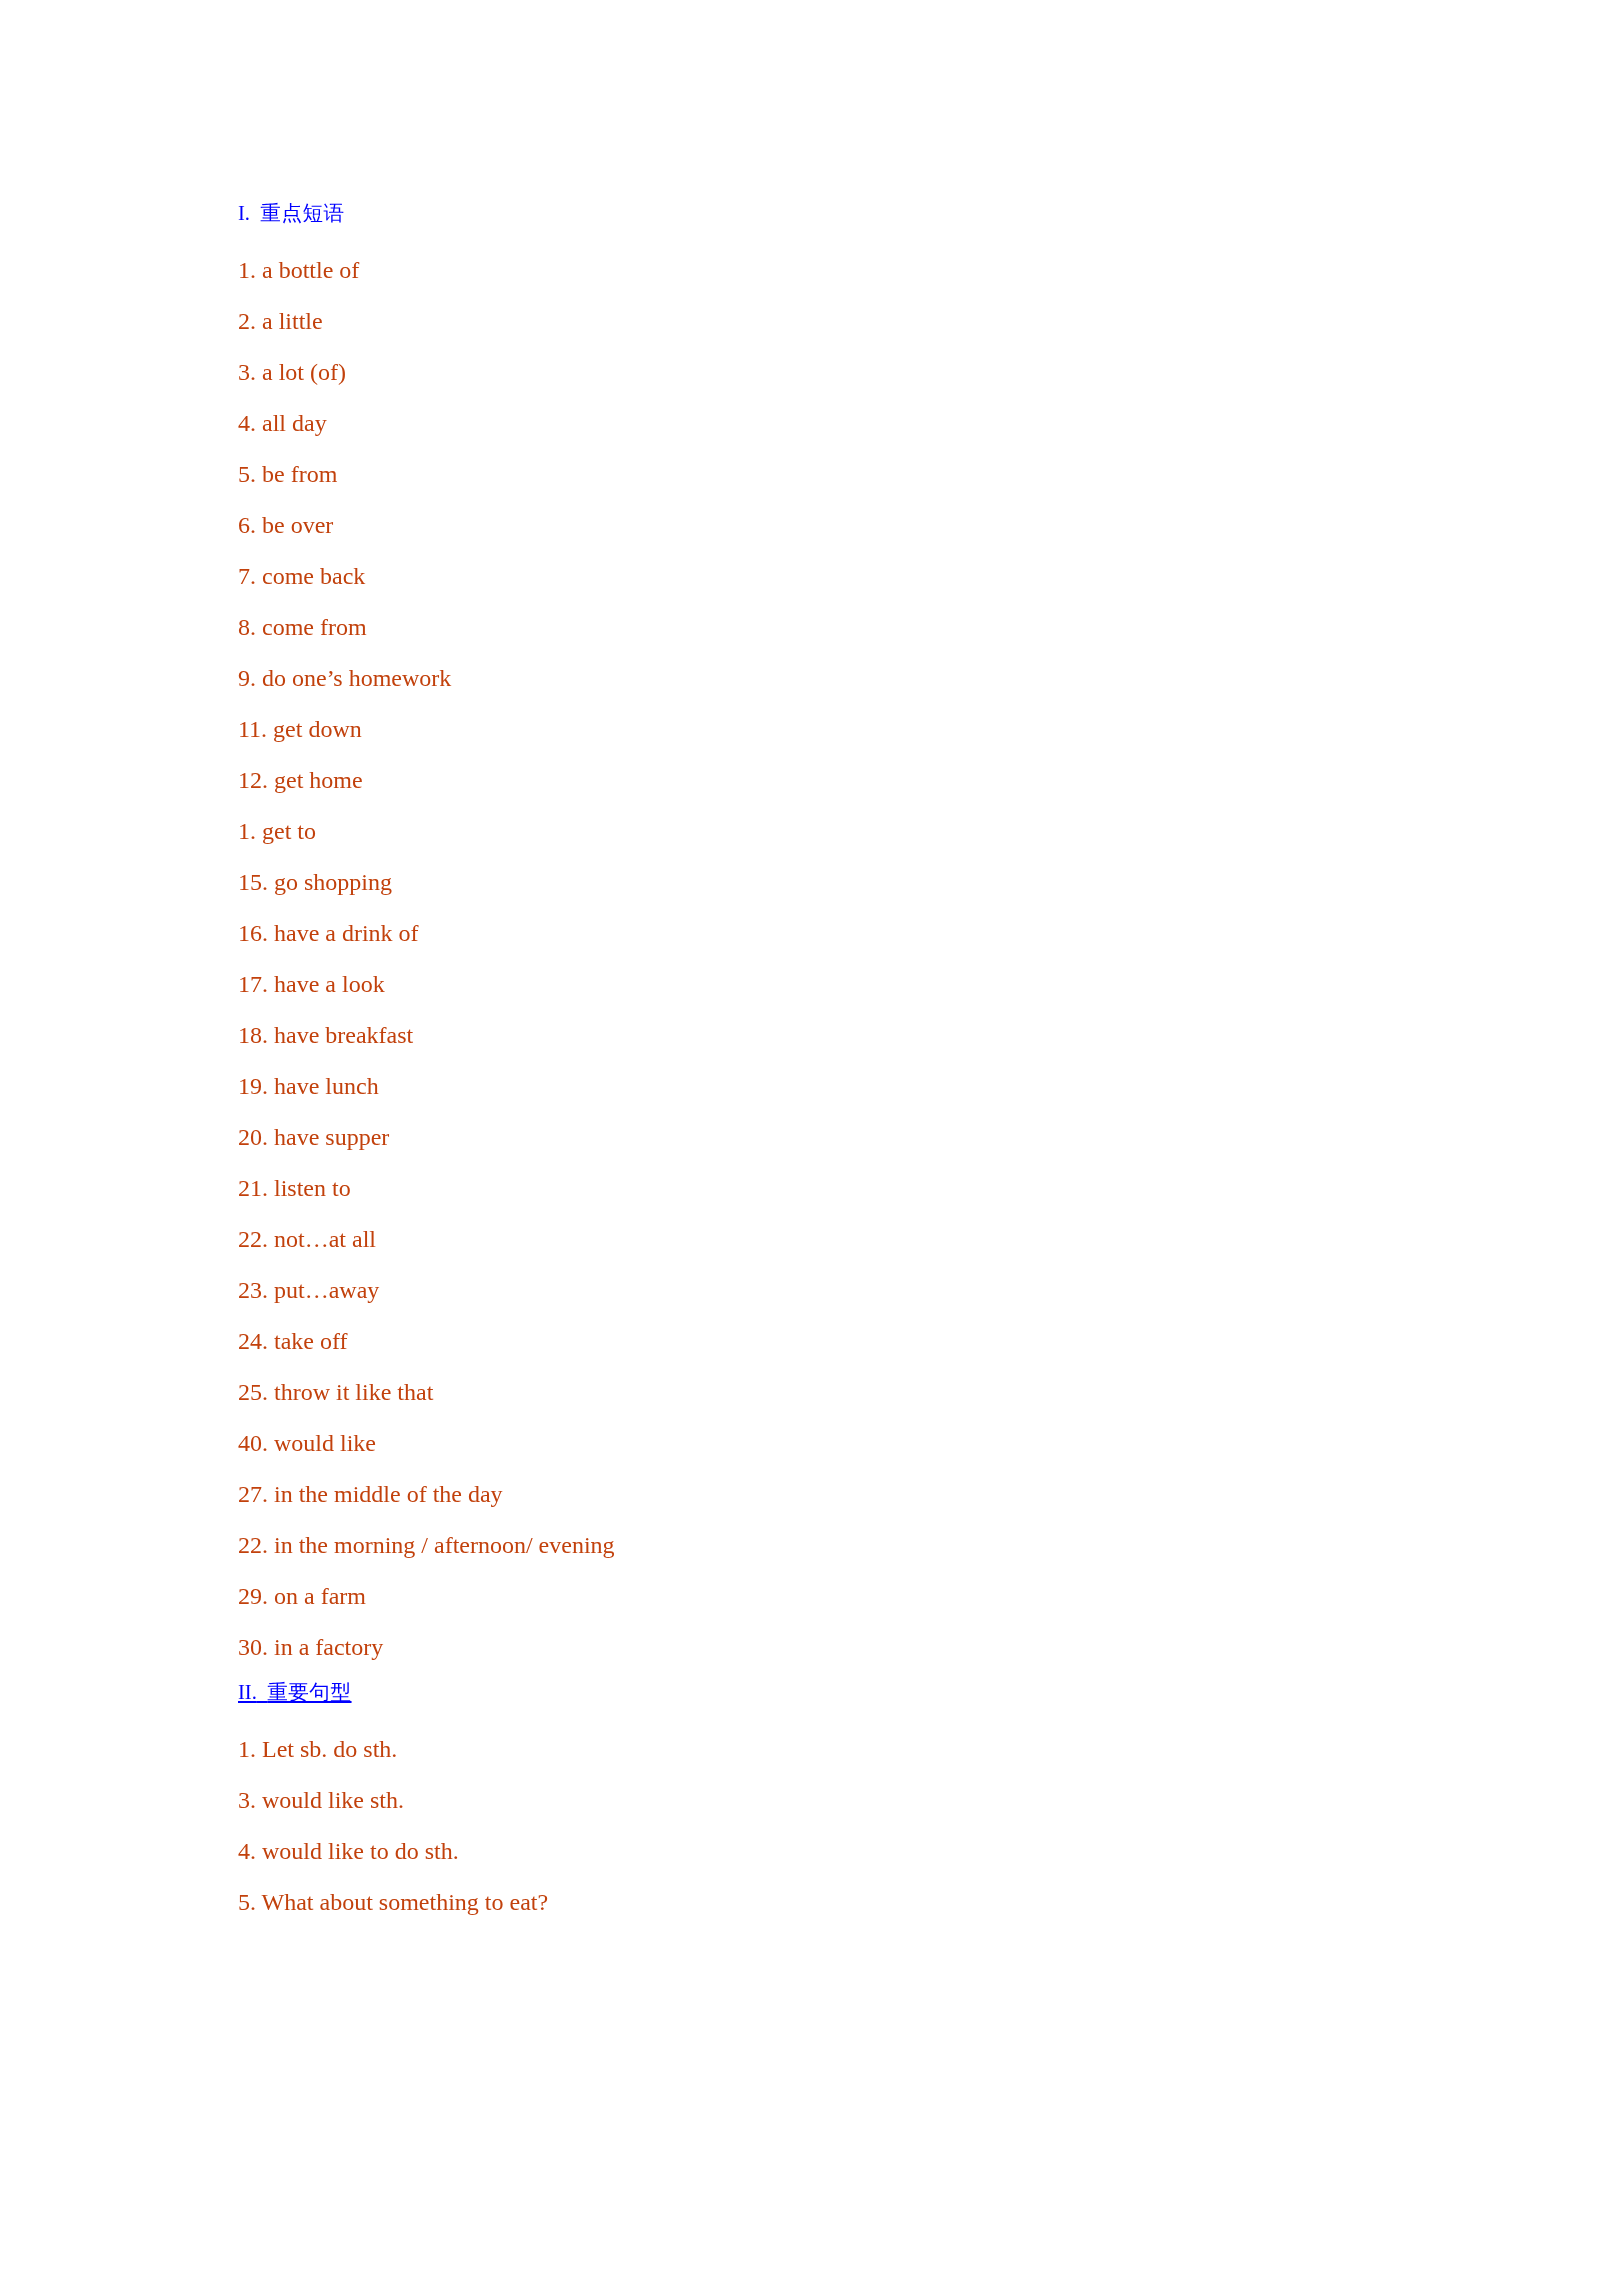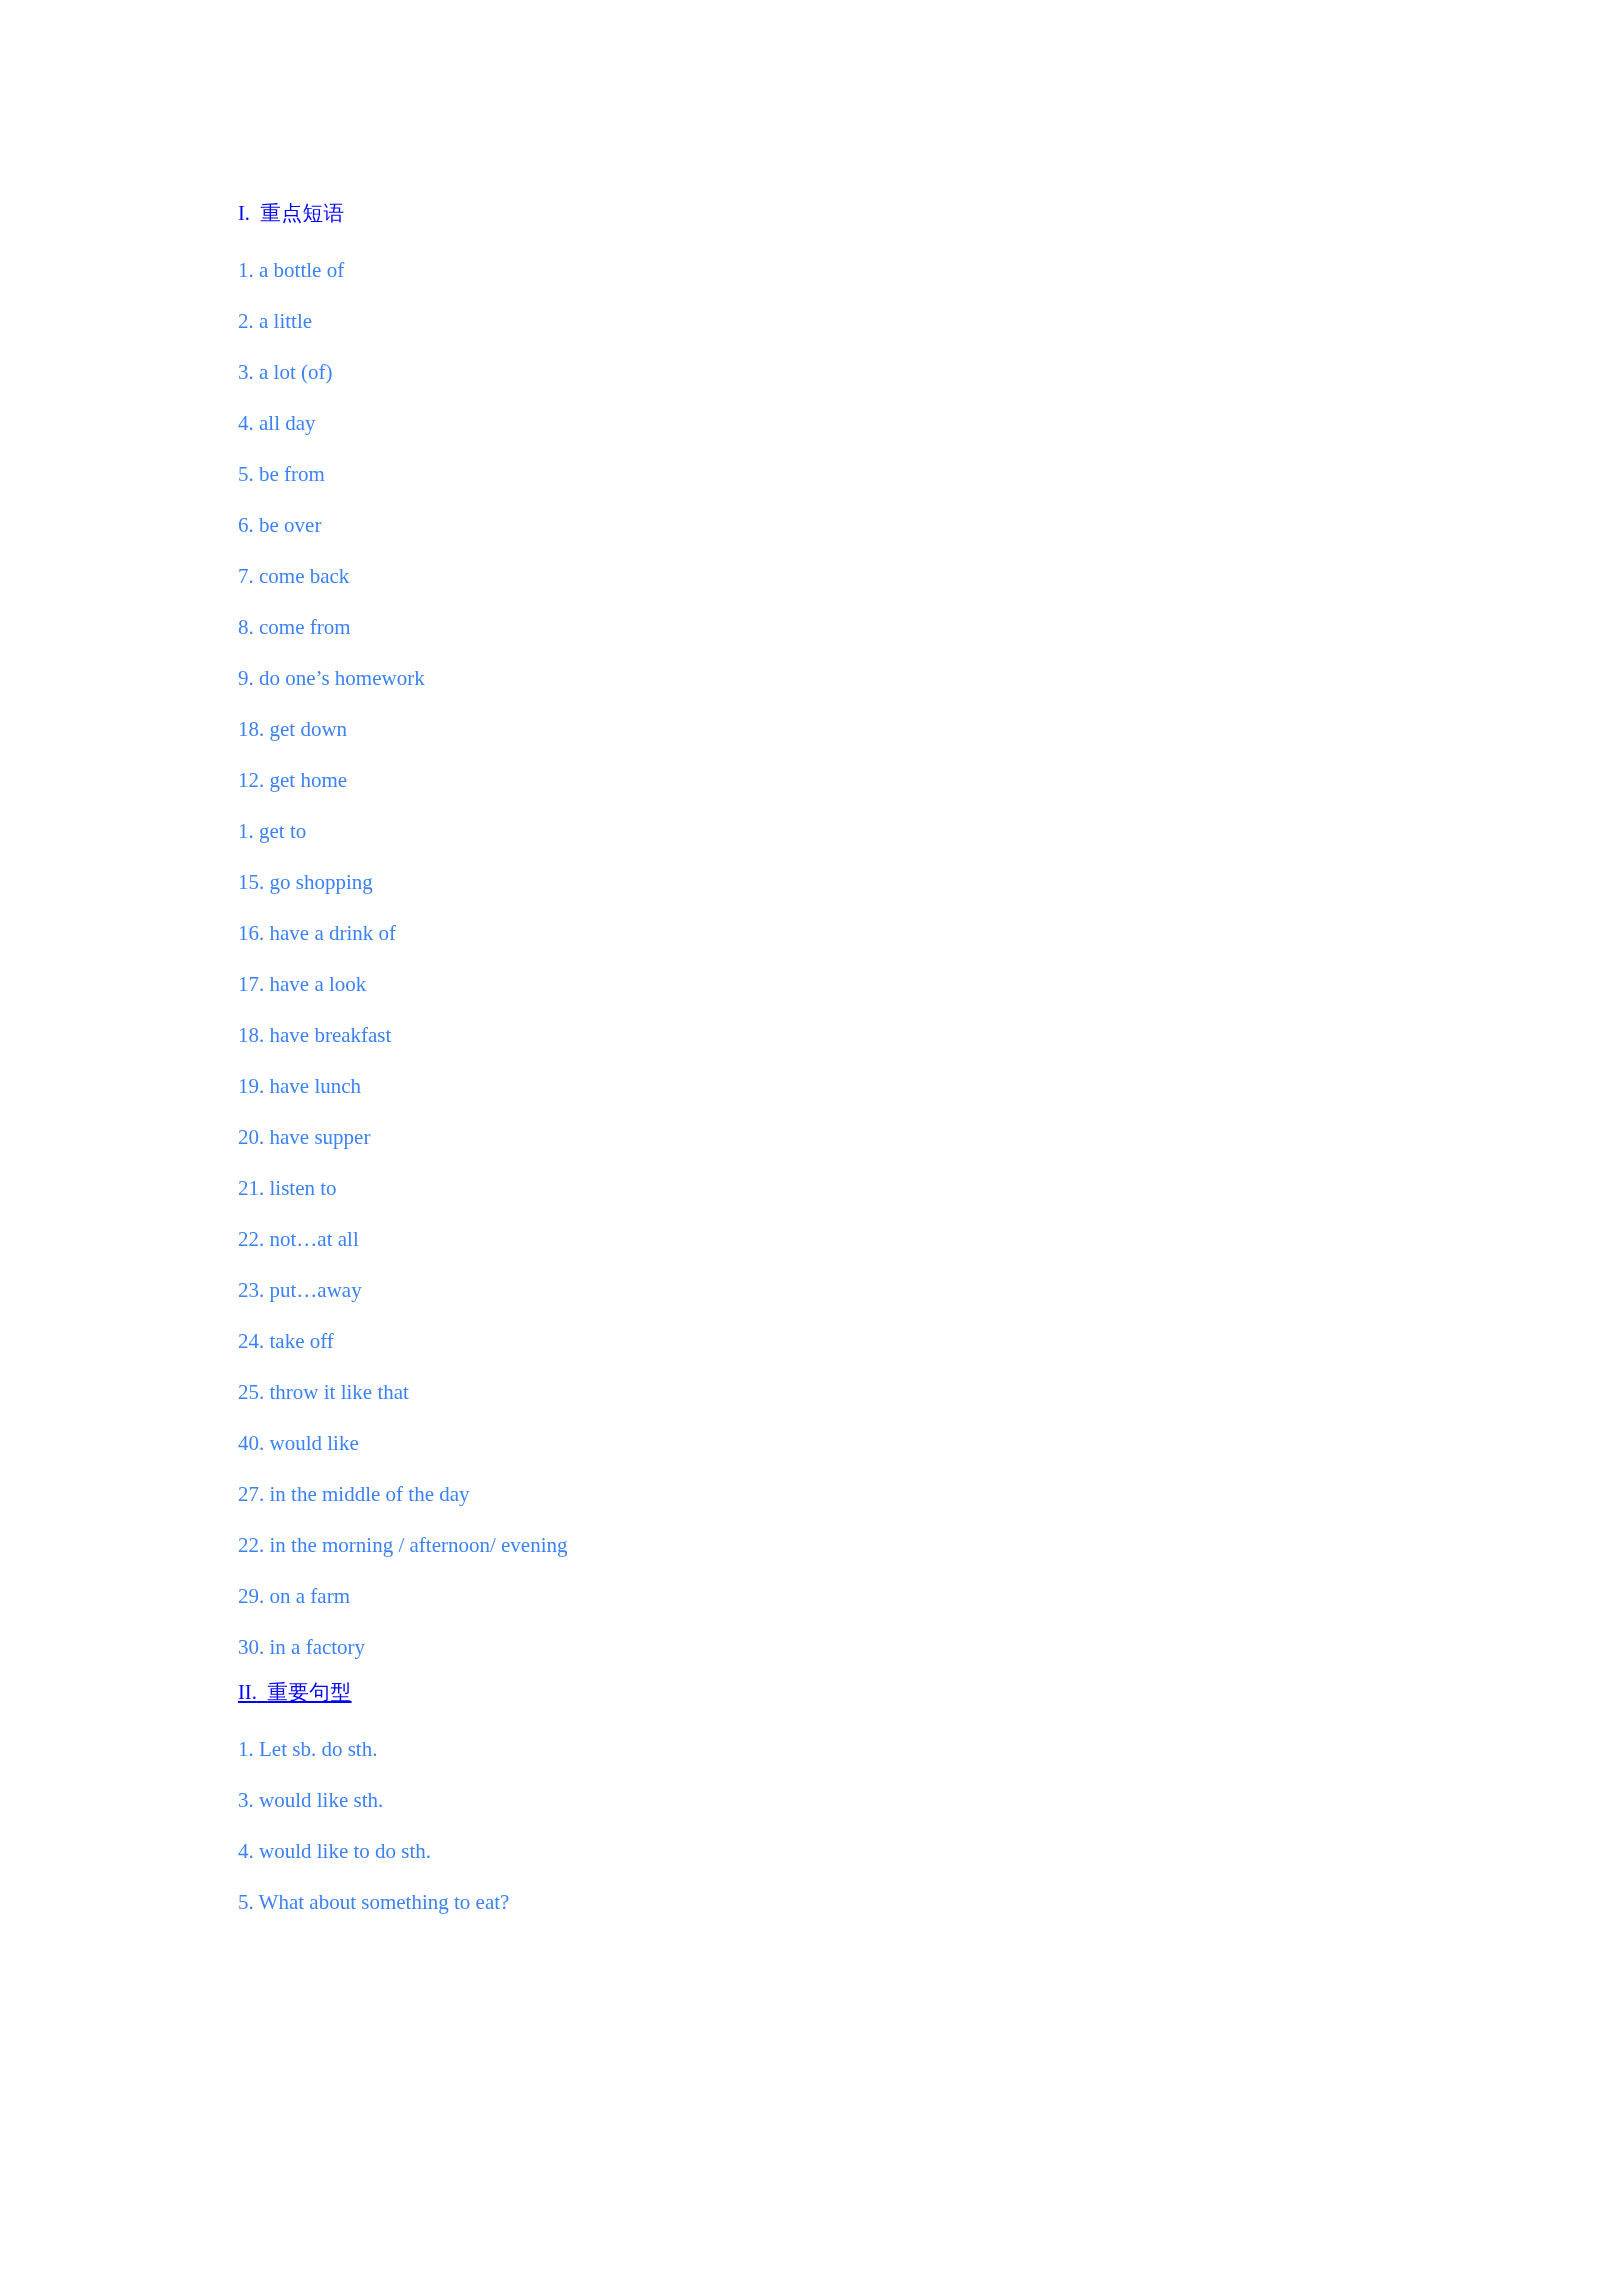--- a/index.html
+++ b/index.html
@@ -39,23 +39,23 @@
   .section-heading .numeral {
     font-family: "Liberation Serif", "DejaVu Serif", serif;
   }
   .section-heading .cjk-title {
     font-family: "DejaVu Sans", "Liberation Sans", sans-serif;
     font-size: 20.6px;
     letter-spacing: 0.5px;
   }
   
   .entry {
-    font-size: 21px;
+    font-size: 24px;
     line-height: 51px;
-    color: #3b82f6;
+    color: #c2410c;
     white-space: pre;
     margin: 0;
     padding: 0;
   }
   
   .section-block {
     margin: 0;
     padding: 0;
   }
   
@@ -77,21 +77,21 @@
         <div class="section-heading first"><span class="numeral">I.</span><span>  </span><span class="cjk-title">重点短语</span></div>
         <div class="entry">1. a bottle of</div>
         <div class="entry">2. a little</div>
         <div class="entry">3. a lot (of)</div>
         <div class="entry">4. all day</div>
         <div class="entry">5. be from</div>
         <div class="entry">6. be over</div>
         <div class="entry">7. come back</div>
         <div class="entry">8. come from</div>
         <div class="entry">9. do one’s homework</div>
-        <div class="entry">18. get down</div>
+        <div class="entry">11. get down</div>
         <div class="entry">12. get home</div>
         <div class="entry">1. get to</div>
         <div class="entry">15. go shopping</div>
         <div class="entry">16. have a drink of</div>
         <div class="entry">17. have a look</div>
         <div class="entry">18. have breakfast</div>
         <div class="entry">19. have lunch</div>
         <div class="entry">20. have supper</div>
         <div class="entry">21. listen to</div>
         <div class="entry">22. not…at all</div>

